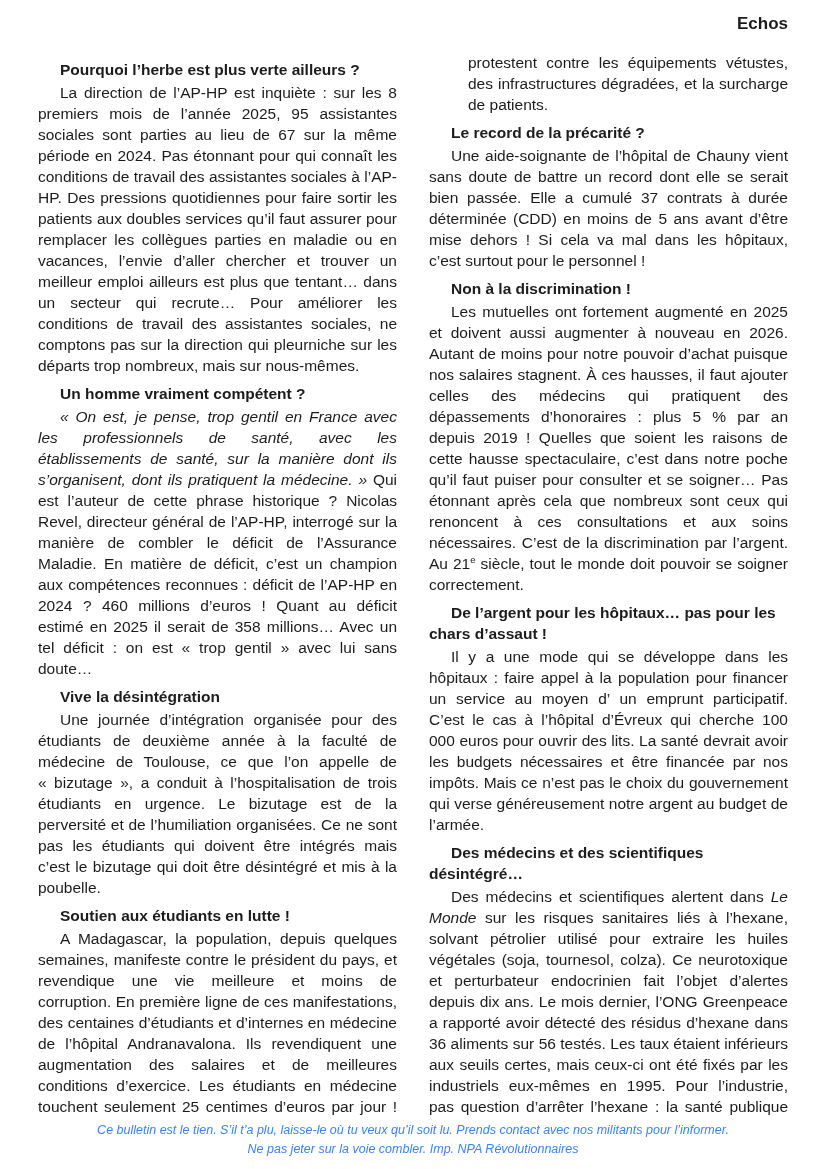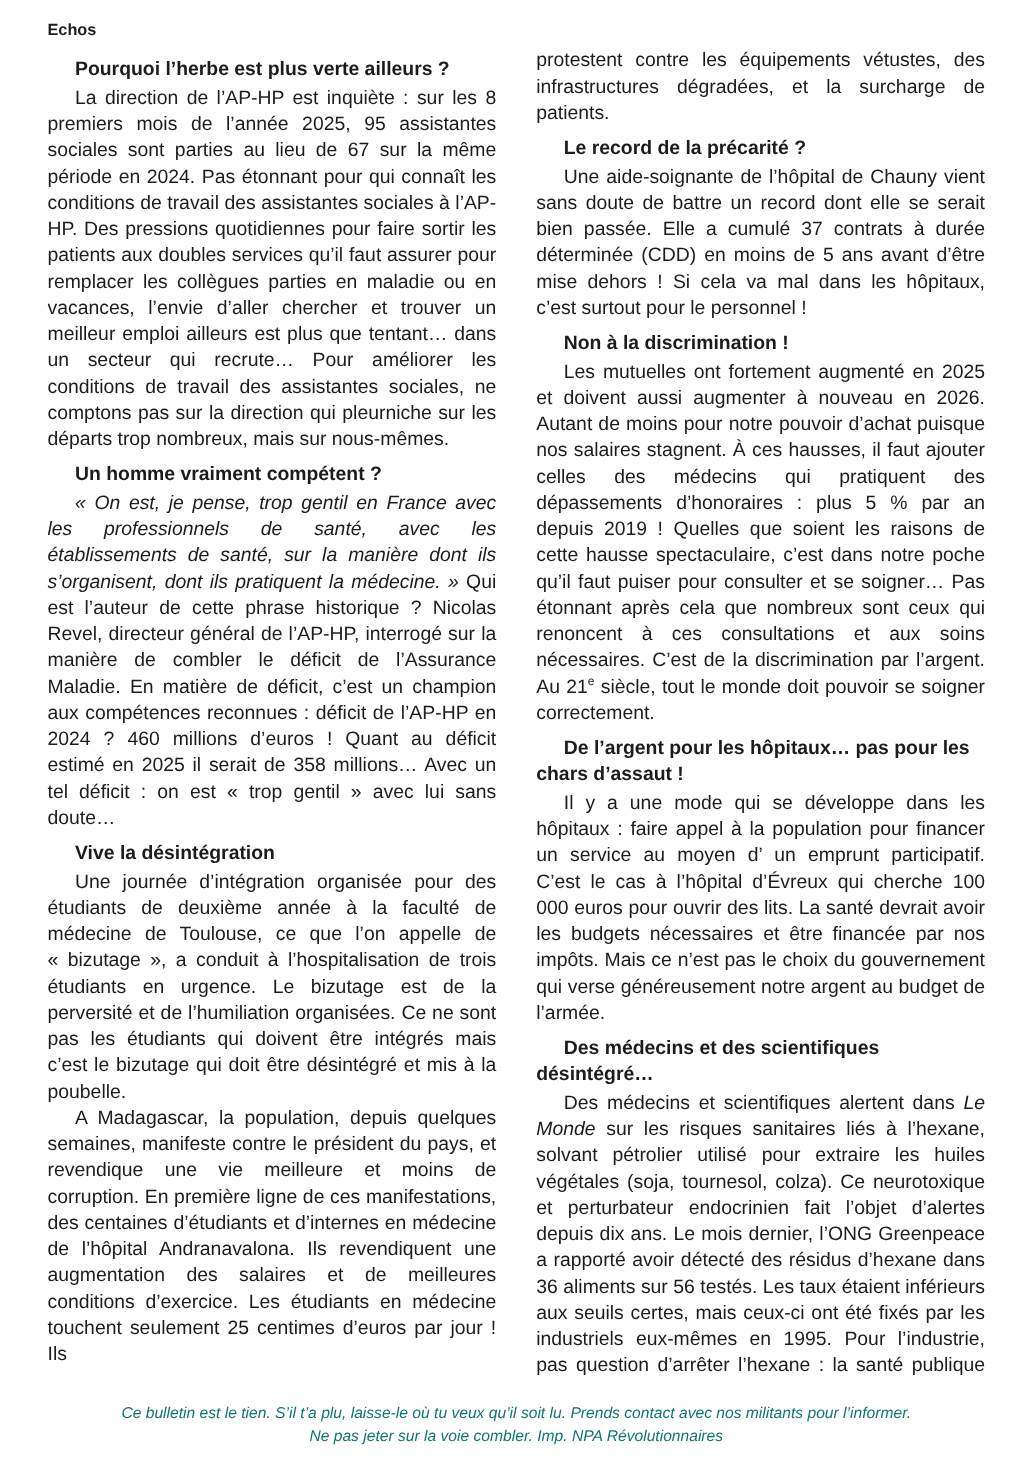--- a/index.html
+++ b/index.html
@@ -13,23 +13,23 @@
     position: relative;
     overflow: hidden;
     color: #1c1c1c;
     font-family: "Liberation Sans", sans-serif;
   }
   .page {
     padding: 13px 38px 0 38px;
     box-sizing: border-box;
   }
   .doc-title {
-    margin: 0 0 4px 0;
-    text-align: left;
-    font-size: 13px;
+    margin: 0 0 18px 0;
+    text-align: right;
+    font-size: 17px;
     font-weight: bold;
     line-height: 21px;
   }
   .columns {
     display: flex;
     gap: 32px;
     height: 1068px;
     overflow: hidden;
   }
   .col {
@@ -45,52 +45,54 @@
   }
   p.body-par {
     font-size: 15.5px;
     line-height: 21px;
     margin: 0;
     text-align: justify;
     text-indent: 22px;
   }
   p.body-par.no-indent {
     text-indent: 0;
+    margin-left: 39px;
   }
   .run-italic { font-style: italic; margin-top: 20px; }
   .run-sup {
     vertical-align: super;
     font-size: 0.62em;
     line-height: 0;
   }
   .footer {
     position: absolute;
     left: 0;
     right: 0;
     bottom: 10px;
     text-align: center;
     font-style: italic;
     font-size: 12.5px;
     line-height: 19px;
-    color: #0f766e;
+    color: #3b82f6;
   }
 </style>
 </head>
 <body>
 
 <div class="page">
   <h1 class="doc-title">Echos</h1>
   <div class="columns">
     <div class="col" id="col-left">
         <h2 class="sec-heading">Pourquoi l’herbe est plus verte ailleurs&nbsp;?</h2>
         <p class="body-par"><span>La direction de l’AP-HP est inquiète&nbsp;: sur les 8 premiers mois de l’année 2025, 95 assistantes sociales sont parties au lieu de 67 sur la même période en 2024. Pas étonnant pour qui connaît les conditions de travail des assistantes sociales à l’AP-HP. Des pressions quotidiennes pour faire sortir les patients aux doubles services qu’il faut assurer pour remplacer les collègues parties en maladie ou en vacances, l’envie d’aller chercher et trouver un meilleur emploi ailleurs est plus que tentant… dans un secteur qui recrute… Pour améliorer les conditions de travail des assistantes sociales, ne comptons pas sur la direction qui pleurniche sur les départs trop nombreux, mais sur nous-mêmes.</span></p>
         <h2 class="sec-heading">Un homme vraiment compétent&nbsp;?</h2>
         <p class="body-par"><span class="run-italic">«&nbsp;On est, je pense, trop gentil en France avec les professionnels de santé, avec les établissements de santé, sur la manière dont ils s’organisent, dont ils pratiquent la médecine.&nbsp;» </span><span>Qui est l’auteur de cette phrase historique&nbsp;? Nicolas Revel, directeur général de l’AP-HP, interrogé sur la manière de combler le déficit de l’Assurance Maladie. En matière de déficit, c’est un champion aux compétences reconnues&nbsp;: déficit de l’AP-HP en 2024&nbsp;? 460 millions d’euros&nbsp;! Quant au déficit estimé en 2025 il serait de 358 millions… Avec un tel déficit&nbsp;: on est «&nbsp;trop gentil&nbsp;» avec lui sans doute…</span></p>
         <h2 class="sec-heading">Vive la désintégration</h2>
         <p class="body-par"><span>Une journée d’intégration organisée pour des étudiants de deuxième année à la faculté de médecine de Toulouse, ce que l’on appelle de «&nbsp;bizutage&nbsp;», a conduit à l’hospitalisation de trois étudiants en urgence. Le bizutage est de la perversité et de l’humiliation organisées. Ce ne sont pas les étudiants qui doivent être intégrés mais c’est le bizutage qui doit être désintégré et mis à la poubelle.</span></p>
+        <h2 class="sec-heading">Soutien aux étudiants en lutte&nbsp;!</h2>
         <p class="body-par"><span>A Madagascar, la population, depuis quelques semaines, manifeste contre le président du pays, et revendique une vie meilleure et moins de corruption. En première ligne de ces manifestations, des centaines d’étudiants et d’internes en médecine de l’hôpital Andranavalona. Ils revendiquent une augmentation des salaires et de meilleures conditions d’exercice. Les étudiants en médecine touchent seulement 25 centimes d’euros par jour&nbsp;! Ils</span></p>
       </div>
     <div class="col" id="col-right">
         <p class="body-par no-indent"><span>protestent contre les équipements vétustes, des infrastructures dégradées, et la surcharge de patients.</span></p>
         <h2 class="sec-heading">Le record de la précarité&nbsp;?</h2>
         <p class="body-par"><span>Une aide-soignante de l’hôpital de Chauny vient sans doute de battre un record dont elle se serait bien passée. Elle a cumulé 37 contrats à durée déterminée (CDD) en moins de 5 ans avant d’être mise dehors&nbsp;! Si cela va mal dans les hôpitaux, c’est surtout pour le personnel&nbsp;!</span></p>
         <h2 class="sec-heading">Non à la discrimination&nbsp;!</h2>
         <p class="body-par"><span>Les mutuelles ont fortement augmenté en 2025 et doivent aussi augmenter à nouveau en 2026. Autant de moins pour notre pouvoir d’achat puisque nos salaires stagnent. À ces hausses, il faut ajouter celles des médecins qui pratiquent des dépassements d’honoraires&nbsp;: plus 5&nbsp;% par an depuis 2019&nbsp;! Quelles que soient les raisons de cette hausse spectaculaire, c’est dans notre poche qu’il faut puiser pour consulter et se soigner… Pas étonnant après cela que nombreux sont ceux qui renoncent à ces consultations et aux soins nécessaires. C’est de la discrimination par l’argent. Au 21</span><span class="run-sup">e</span><span> siècle, tout le monde doit pouvoir se soigner correctement.</span></p>
         <h2 class="sec-heading">De l’argent pour les hôpitaux… pas pour les chars d’assaut&nbsp;!</h2>
         <p class="body-par"><span>Il y a une mode qui se développe dans les hôpitaux&nbsp;: faire appel à la population pour financer un service au moyen d’ un emprunt participatif. C’est le cas à l’hôpital d’Évreux qui cherche 100 000 euros pour ouvrir des lits. La santé devrait avoir les budgets nécessaires et être financée par nos impôts. Mais ce n’est pas le choix du gouvernement qui verse généreusement notre argent au budget de l’armée.</span></p>

